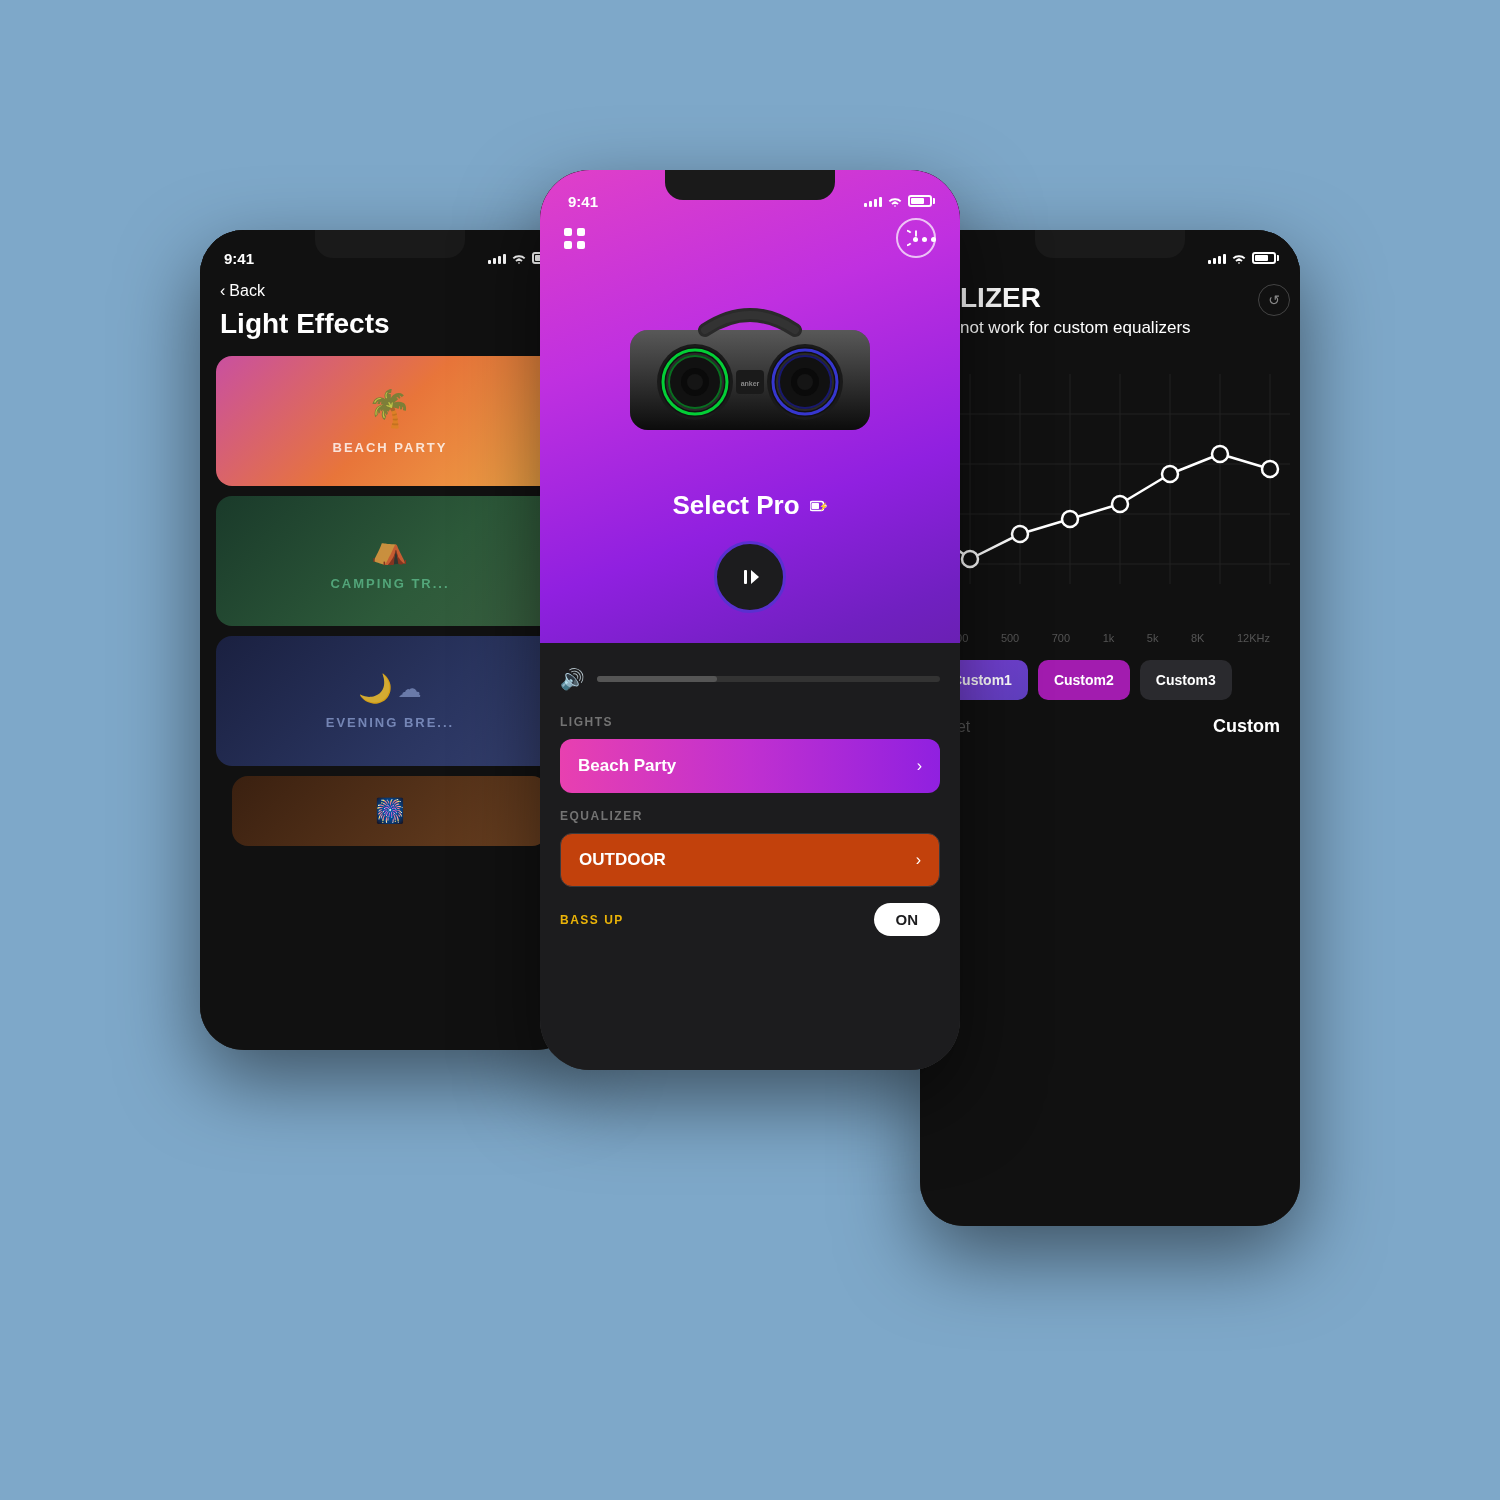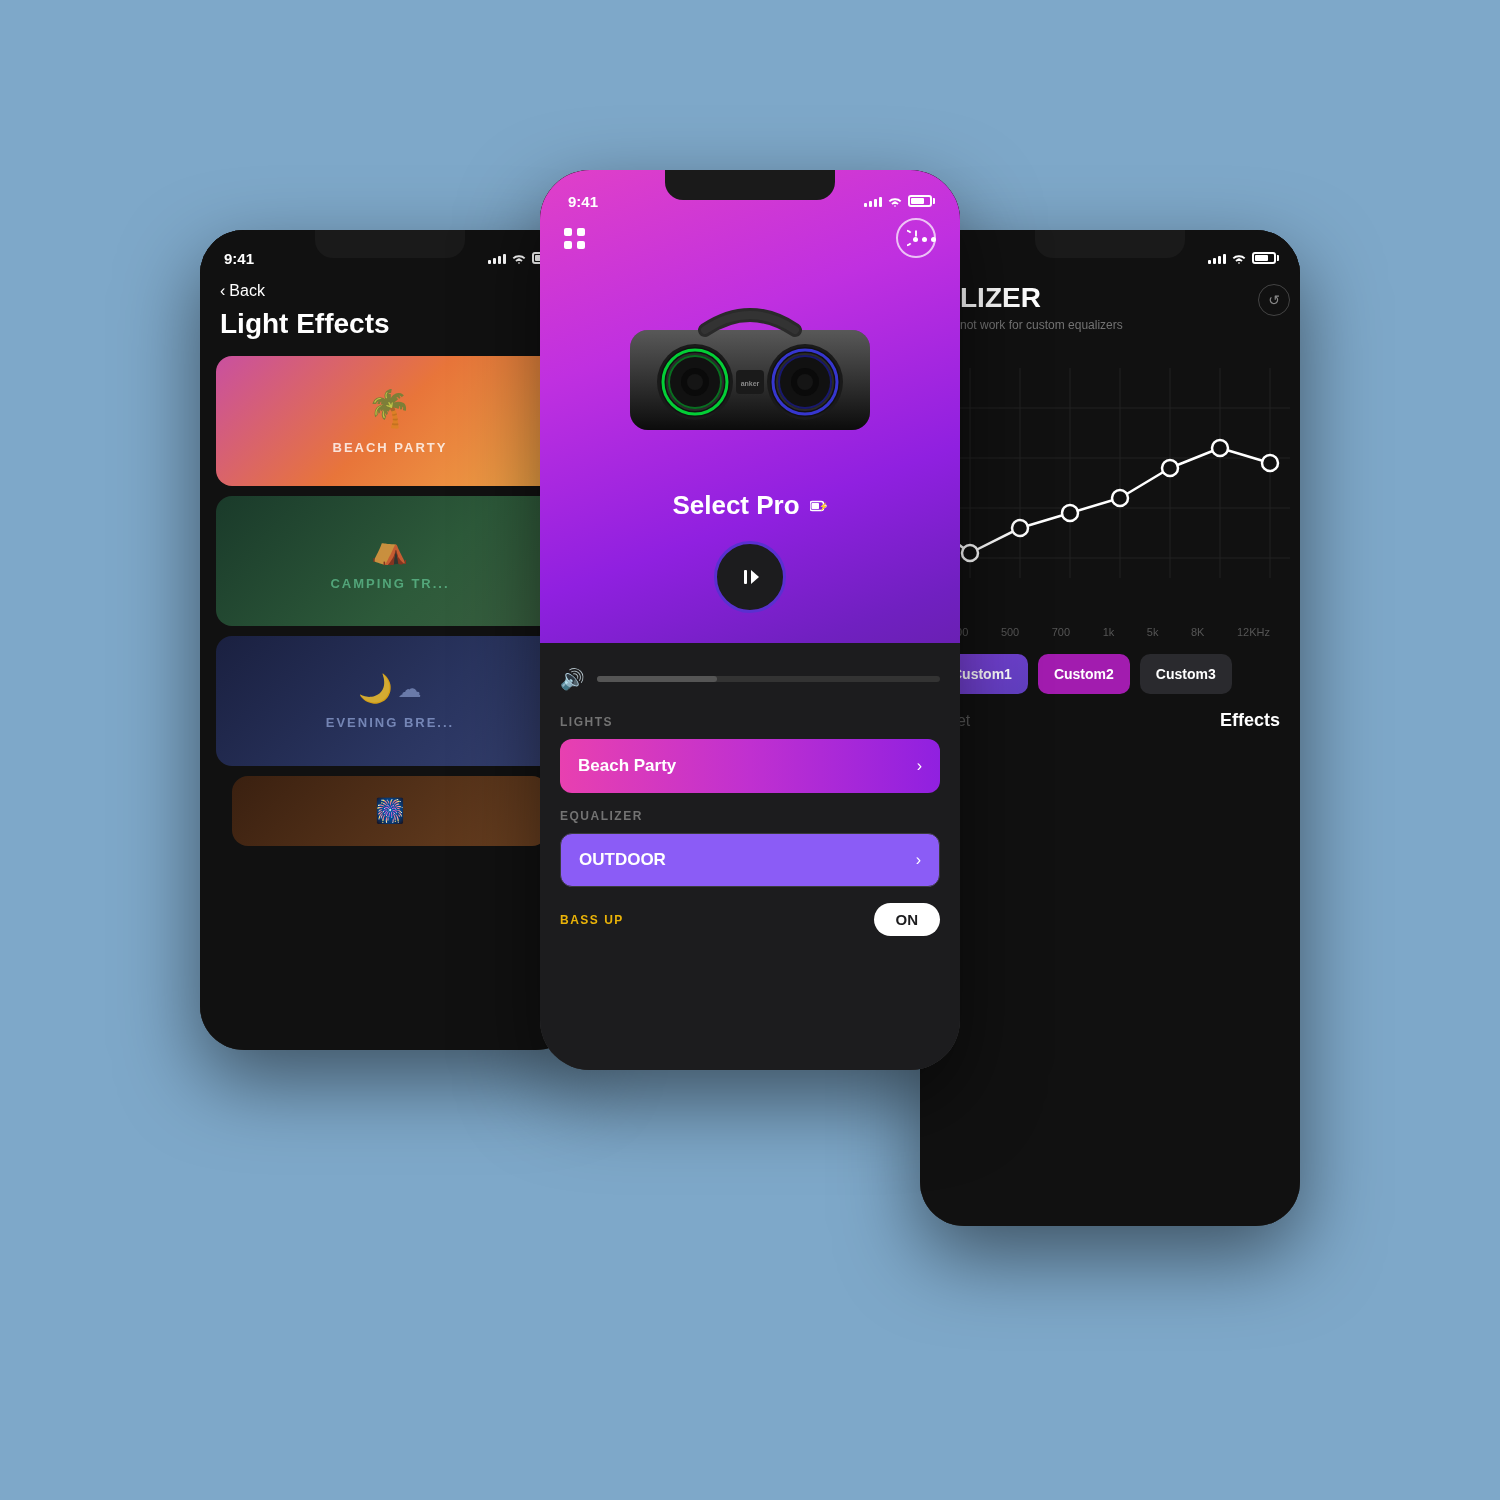--- a/index.html
+++ b/index.html
@@ -401,21 +401,21 @@
       justify-content: space-between;
       padding: 0 18px;
       margin-bottom: 16px;
     }
 
     .beach-party-btn {
       background: linear-gradient(90deg, #e840b0, #c030d0, #9020e0);
     }
 
     .outdoor-btn {
-      background: #8b5cf6;
+      background: #c2410c;
       border: 1px solid #3a3a3e;
     }
 
     .selector-text {
       font-size: 17px;
       font-weight: 600;
       color: white;
     }
 
     .chevron {
@@ -455,22 +455,22 @@
     }
 
     .right-title {
       font-size: 28px;
       font-weight: 700;
       color: white;
       padding: 0 20px 4px;
     }
 
     .right-subtitle {
-      font-size: 12px;
-      color: #737373;
+      font-size: 17px;
+      color: #ffffff;
       padding: 0 20px 16px;
     }
 
     .eq-chart-container {
       position: relative;
       height: 280px;
       padding: 0 10px;
       margin-top: 10px;
     }
 
@@ -822,18 +822,18 @@
       </div>
 
       <div class="presets-row">
         <div class="preset-btn preset-custom1">Custom1</div>
         <div class="preset-btn preset-custom2">Custom2</div>
         <div class="preset-btn preset-custom3">Custom3</div>
       </div>
 
       <div class="bottom-row">
         <span class="reset-label">eset</span>
-        <span class="custom-label">Effects</span>
+        <span class="custom-label">Custom</span>
       </div>
     </div>
   </div>
 
 </div>
 
 </body></html>

